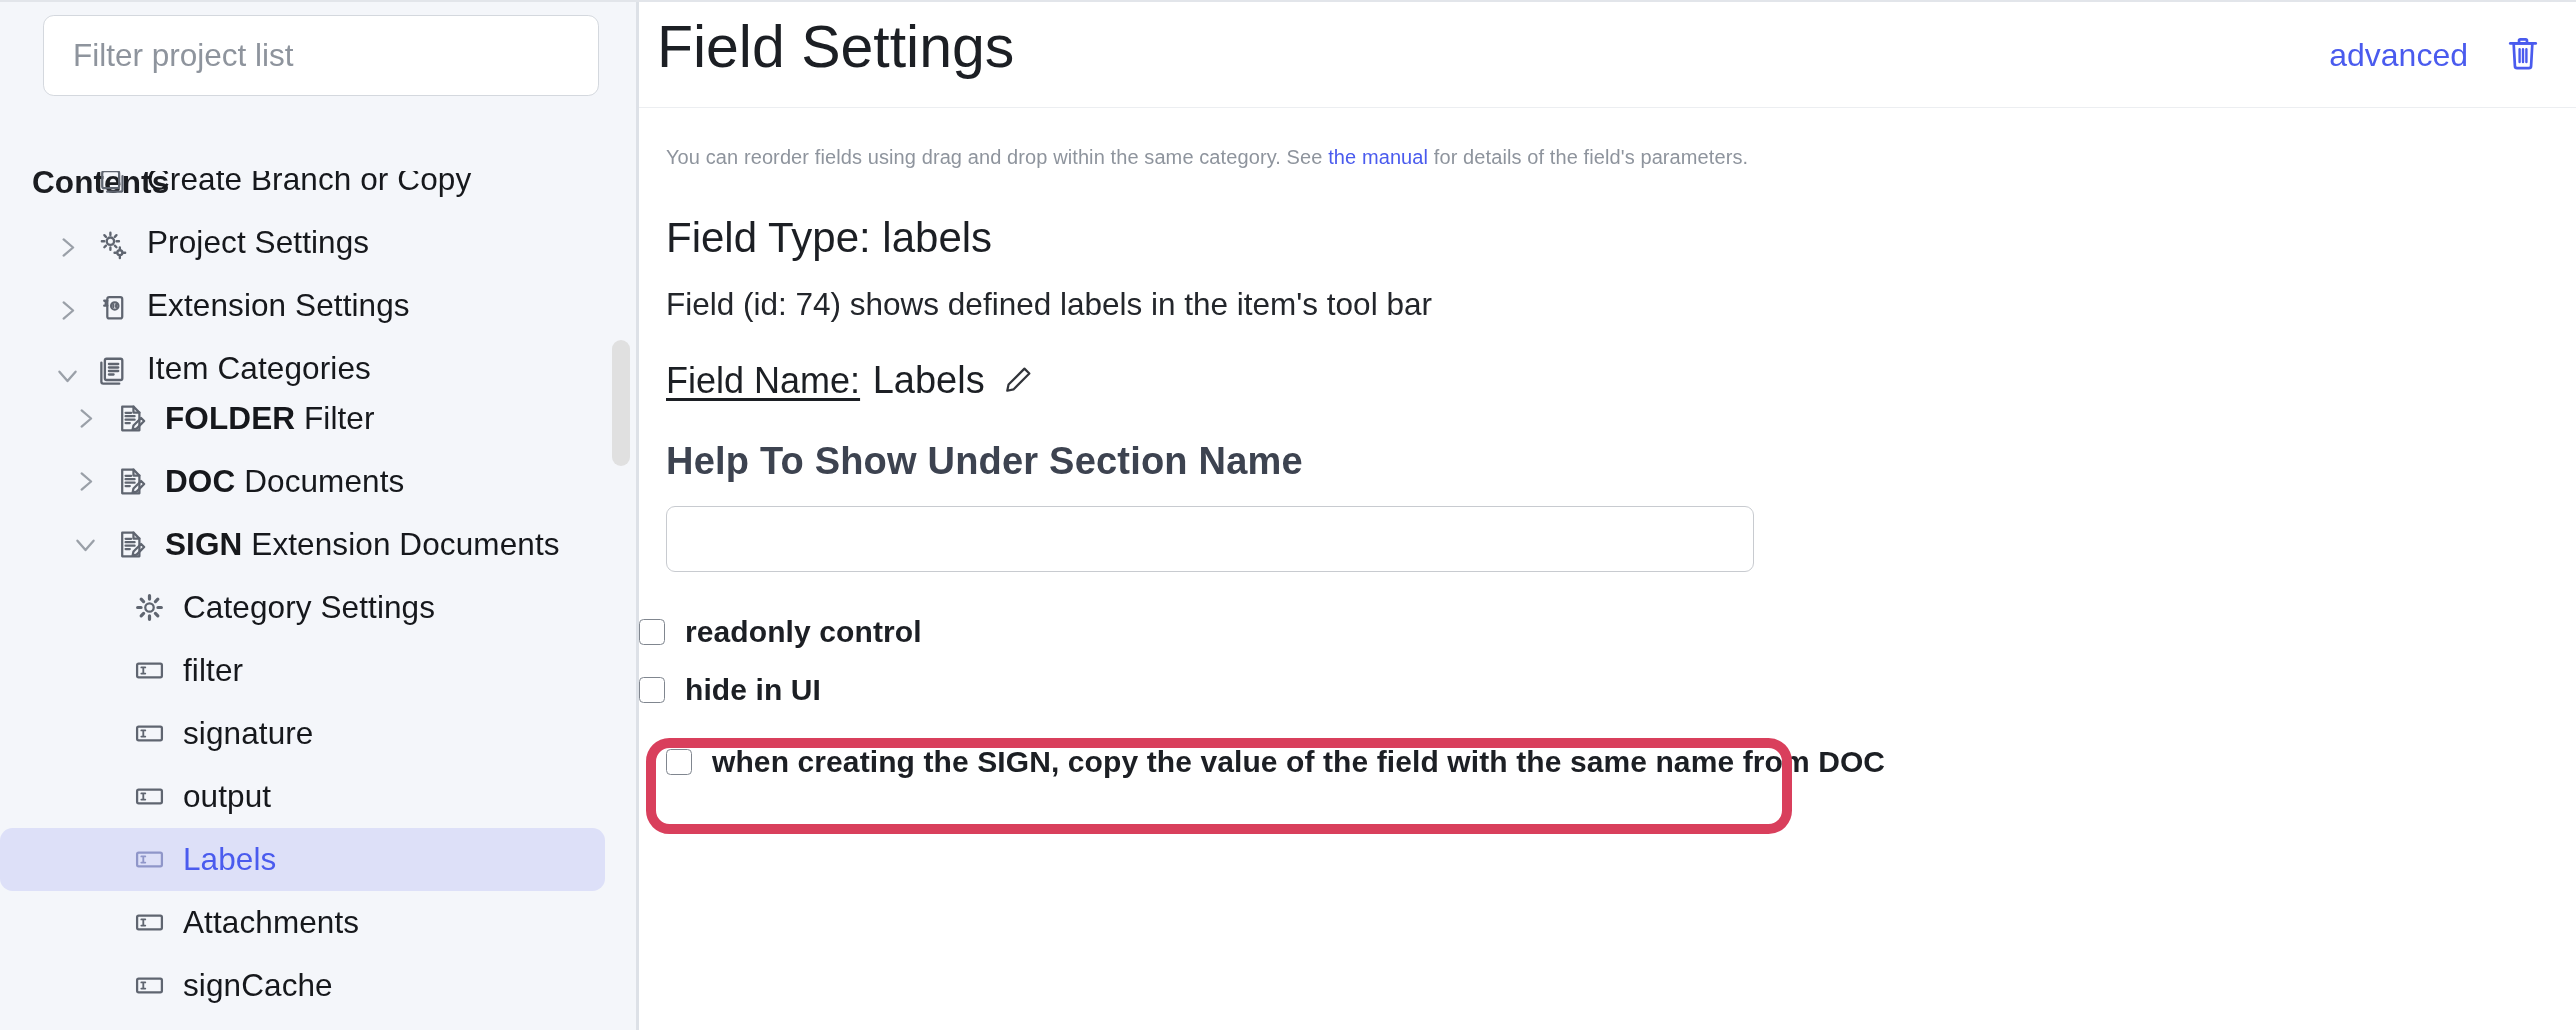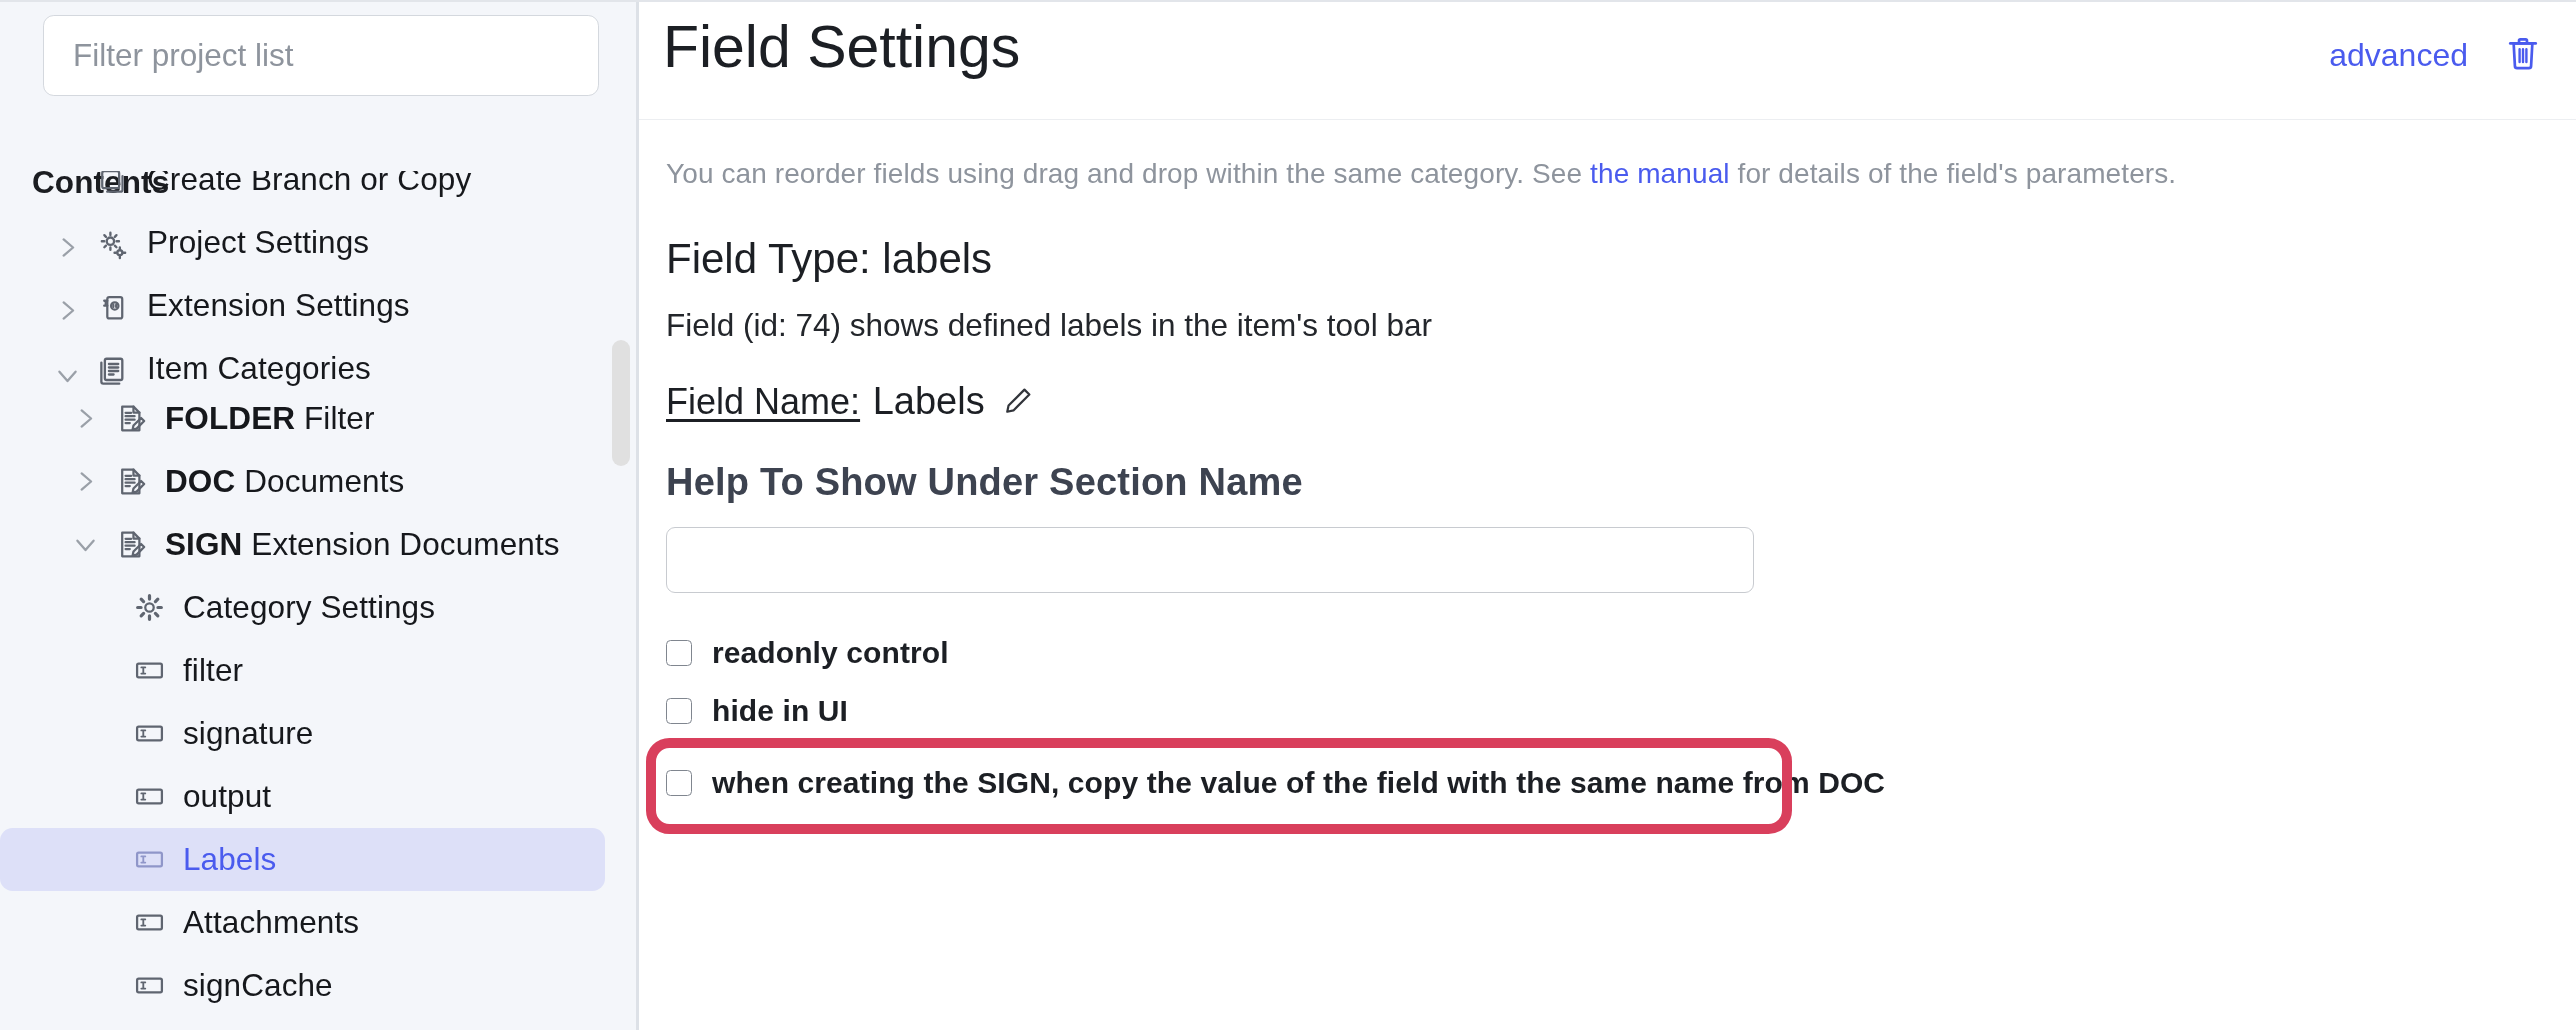--- a/index.html
+++ b/index.html
@@ -134,23 +134,23 @@
     flex: 1 1 auto;
     height: 100%;
     background: #ffffff;
     position: relative;
     overflow: hidden;
   }
   .main-header {
     display: flex;
     align-items: flex-start;
     justify-content: space-between;
-    padding: 16px 36px 0 23px;
+    padding: 16px 36px 0 17px;
     border-bottom: 1.8px solid #eceef1;
-    height: 118px;
+    height: 106px;
   }
   .page-title {
     font-size: 59px;
     font-weight: 400;
     color: #1c1f24;
     line-height: 1;
     padding-left: 0.9px;
   }
   .header-actions {
     display: flex;
@@ -168,21 +168,21 @@
     color: #4a5bee;
     display: flex;
     align-items: center;
     cursor: pointer;
     background: none;
     border: none;
     padding: 0;
   }
 
   .intro {
-    font-size: 28px;
+    font-size: 20px;
     color: #8e949d;
     padding: 38px 0 0 27px;
     letter-spacing: 0.1px;
   }
   .intro a { color: #4a5bee; text-decoration: none; }
 
   .section-title {
     font-size: 42px;
     color: #1c1f24;
     font-weight: 400;
@@ -243,21 +243,20 @@
     padding: 0 18px;
     outline: none;
   }
 
   .checks { padding: 34px 0 0 0; }
   .check-row {
     display: flex;
     align-items: center;
     gap: 20px;
     height: 52px;
-    padding-left: 27px;
   }
   .check-row + .check-row { margin-top: 5.4px; }
   .cbox {
     width: 26px;
     height: 26px;
     min-width: 26px;
     border: 1.8px solid #80868f;
     border-radius: 4.5px;
     background: #ffffff;
     cursor: pointer;

